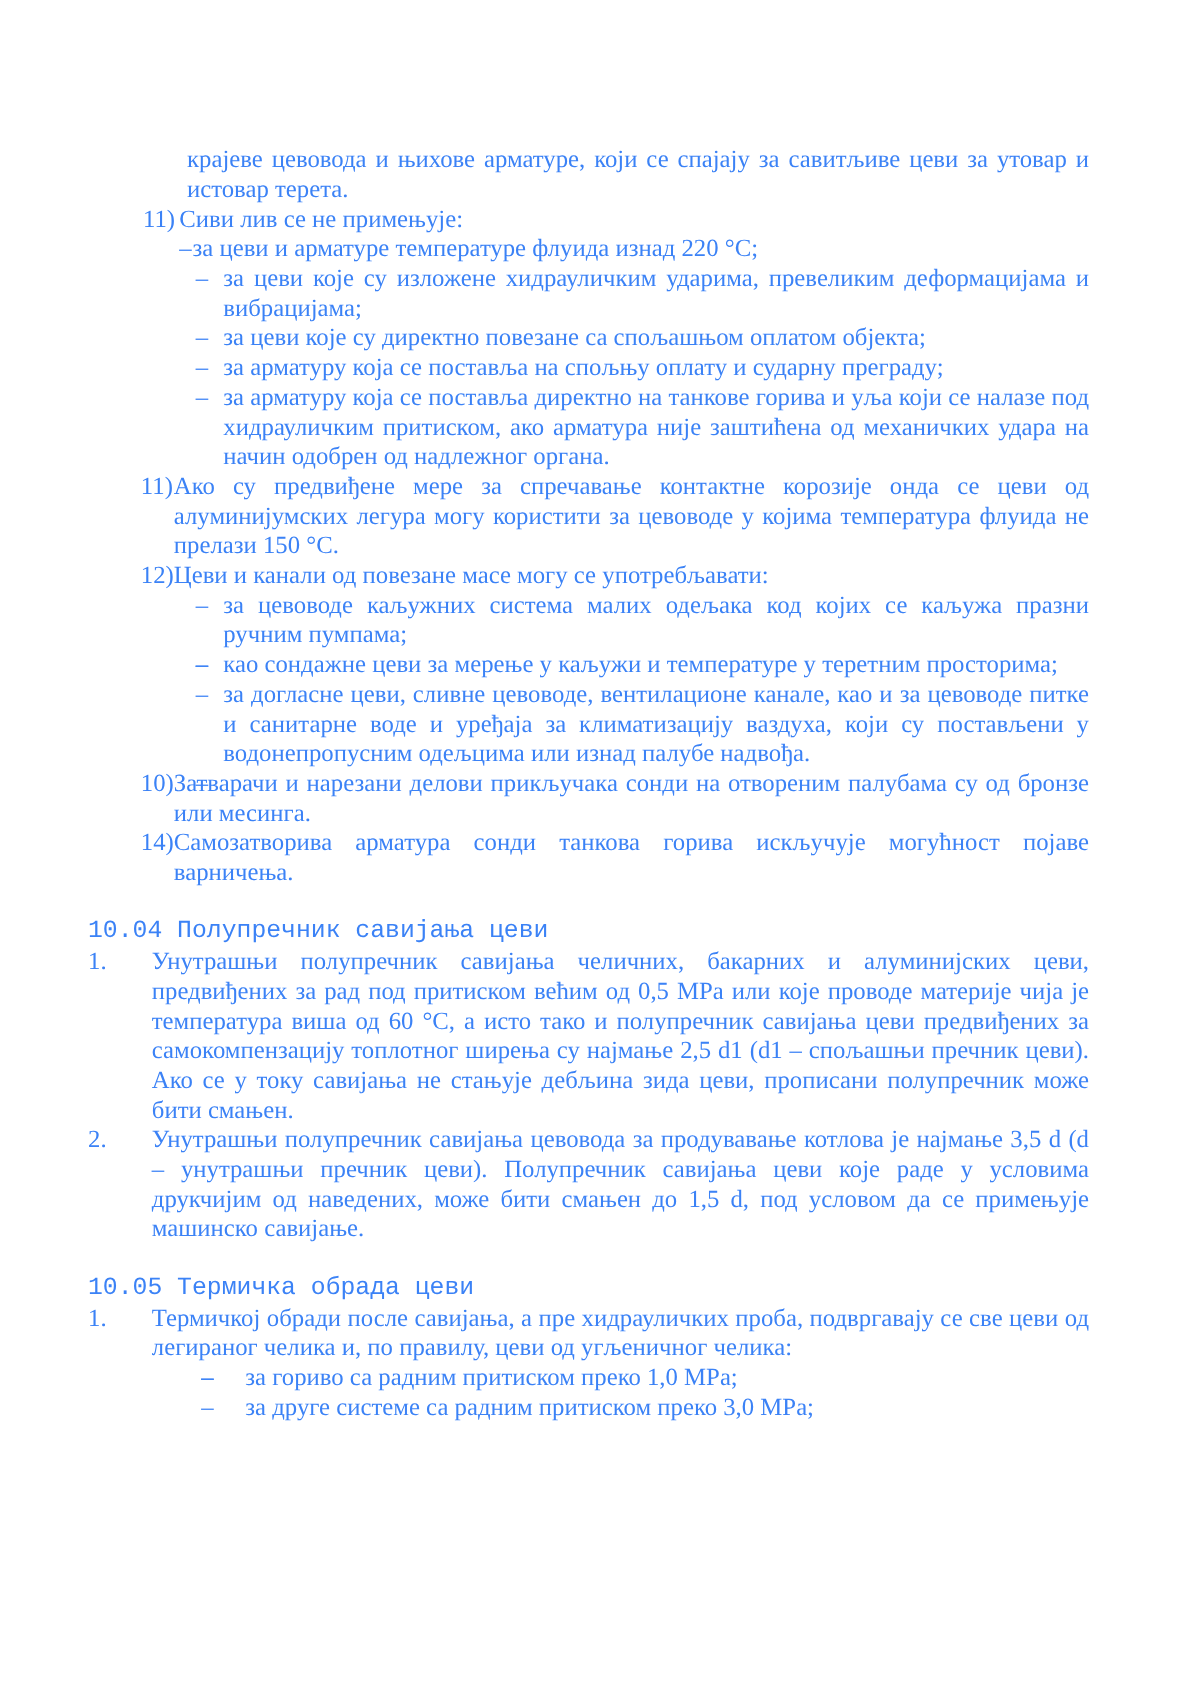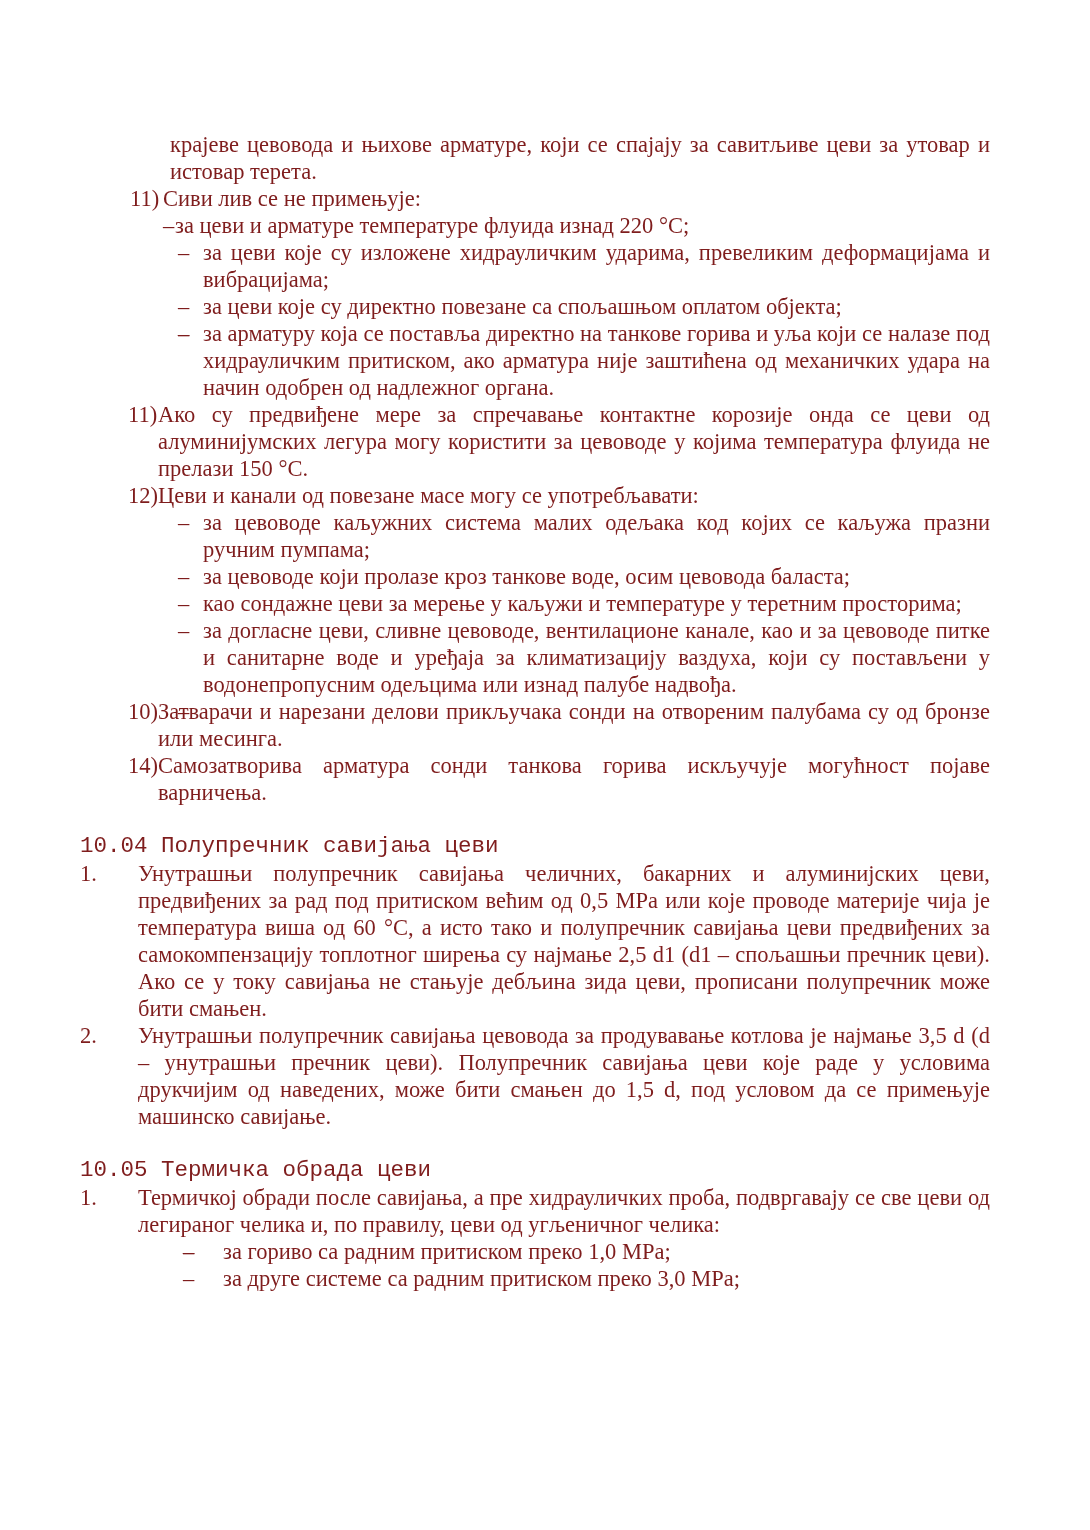--- a/index.html
+++ b/index.html
@@ -1,20 +1,20 @@
 <!DOCTYPE html>
 <html><head>
 <meta charset="utf-8">
 <style>
   * { margin:0; padding:0; box-sizing:border-box; }
   html, body { background:#ffffff; }
   .page {
     position:relative;
     width:1090px; height:1530px;
-    background:#ffffff; color:#7f1d1d;
+    background:#ffffff; color:#3b82f6;
     font-family:"Liberation Serif","DejaVu Serif",serif;
     font-size:22.5px; line-height:27px;
     overflow:hidden;
   }
   .content { position:absolute; left:80px; top:131px; width:910px; }
   .para { position:relative; text-align:justify; }
   
   .cont { padding-left:90px; }
   
   .li-num   { padding-left:83px; }
@@ -54,20 +54,21 @@
     <div class="para dash-a">
       <span class="marker">–</span>
       <span>за цеви које су изложене хидрауличким ударима, превеликим деформацијама и вибрацијама;</span>
     </div>
     <div class="para dash-a">
       <span class="marker">–</span>
       <span>за цеви које су директно повезане са спољашњом оплатом објекта;</span>
     </div>
     <div class="para dash-a">
       <span class="marker">–</span>
+      <span>за арматуру која се поставља на спољњу оплату и сударну преграду;</span>
     </div>
     <div class="para dash-a">
       <span class="marker">–</span>
       <span>за арматуру која се поставља директно на танкове горива и уља који се налазе под хидрауличким притиском, ако арматура није заштићена од механичких удара на начин одобрен од надлежног органа.</span>
     </div>
 
     <div class="para li-num-b">
       <span class="num">11)</span>
       <span>Ако су предвиђене мере за спречавање контактне корозије онда се цеви од алуминијумских легура могу користити за цевоводе у којима температура флуида не прелази 150 °C.</span>
     </div>
@@ -76,21 +77,20 @@
       <span class="num">12)</span>
       <span>Цеви и канали од повезане масе могу се употребљавати:</span>
     </div>
 
     <div class="para dash-a">
       <span class="marker">–</span>
       <span>за цевоводе каљужних система малих одељака код којих се каљужа празни ручним пумпама;</span>
     </div>
     <div class="para dash-a">
       <span class="marker">–</span>
-      <span>за цевоводе који пролазе кроз танкове воде, осим цевовода баласта;</span>
     </div>
     <div class="para dash-a">
       <span class="marker">–</span>
       <span>као сондажне цеви за мерење у каљужи и температуре у теретним просторима;</span>
     </div>
     <div class="para dash-a">
       <span class="marker">–</span>
       <span>за догласне цеви, сливне цевоводе, вентилационе канале, као и за цевоводе питке и санитарне воде и уређаја за климатизацију ваздуха, који су постављени у водонепропусним одељцима или изнад палубе надвођа.</span>
     </div>
     <div class="para dash-a">

